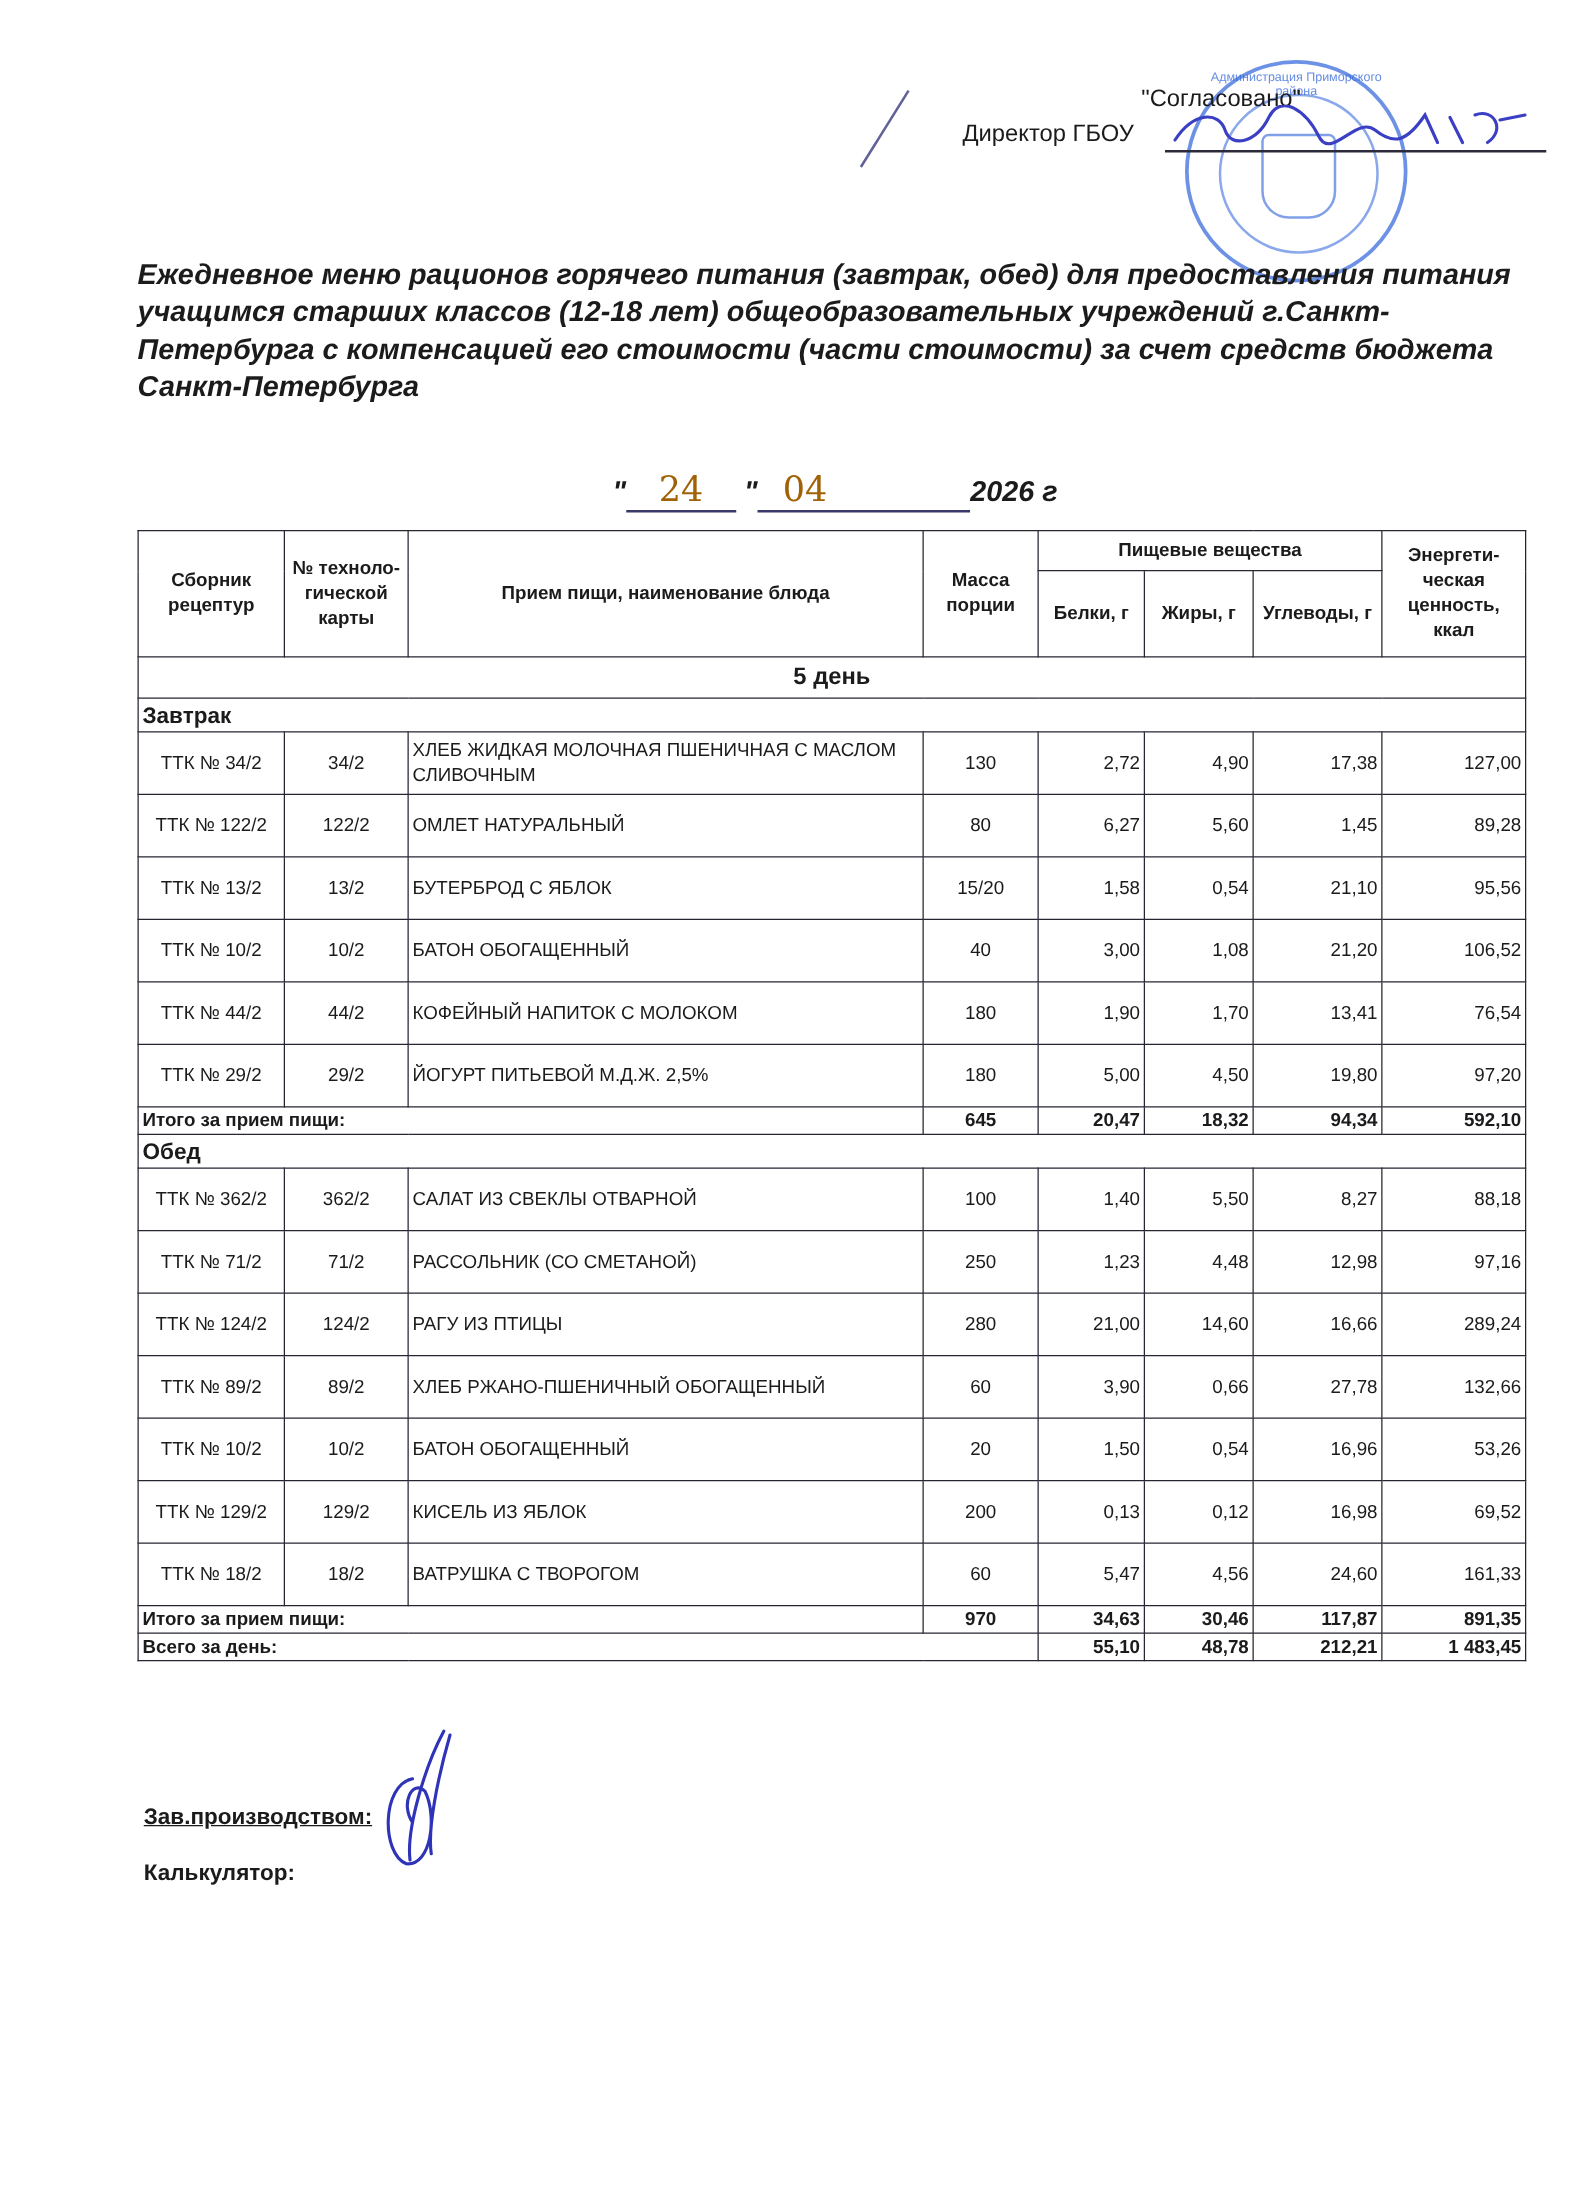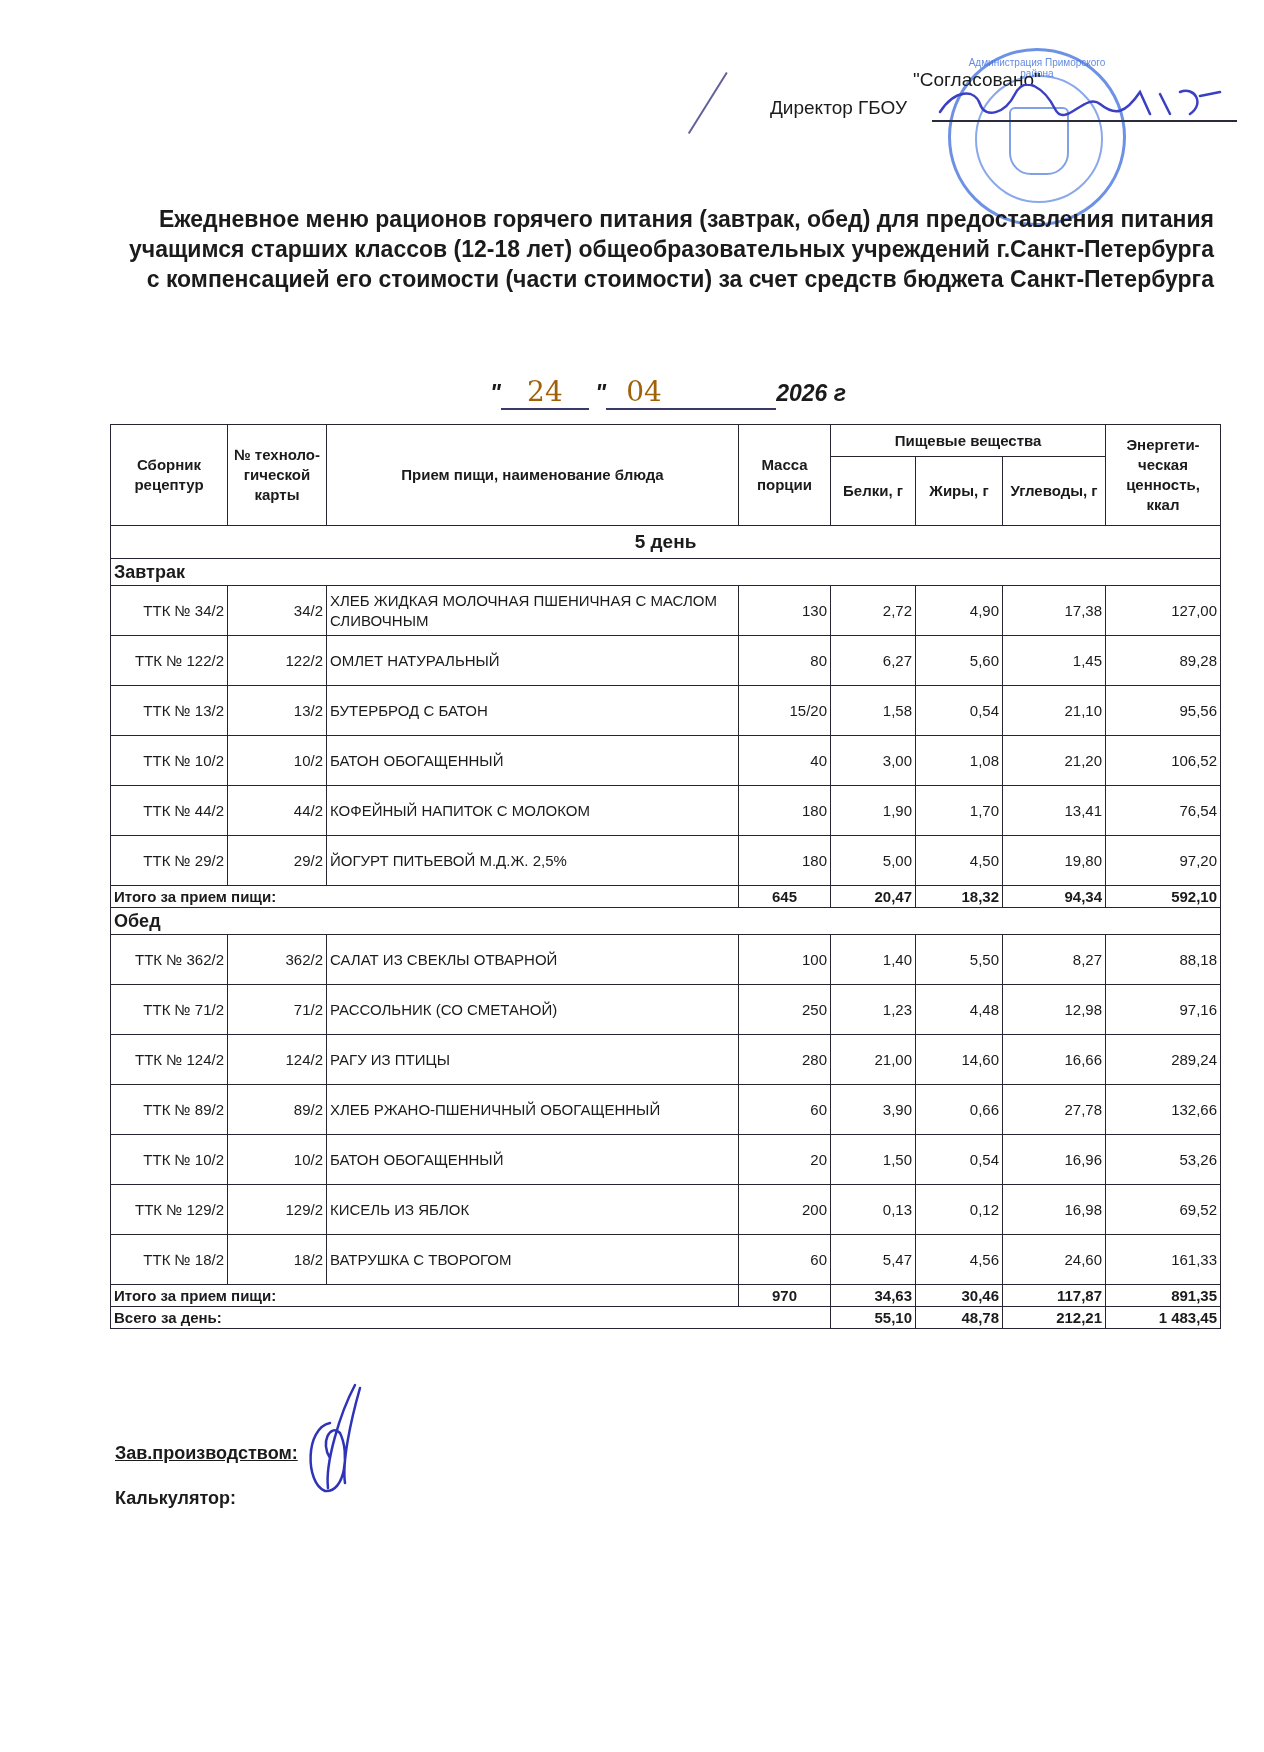--- a/index.html
+++ b/index.html
@@ -10,35 +10,35 @@
   .approval .director { position: absolute; left: 0; top: 28px; white-space: nowrap; }
   .approval .sign-line { position: absolute; left: 162px; top: 52px; width: 305px; border-top: 2px solid #2a2a3a; }
   .slash { position: absolute; left: 726px; top: 72px; width: 2px; height: 72px; background: #3a3a80; transform: rotate(32deg); transform-origin: top left; opacity: .8; }
 
   .stamp { position: absolute; left: 948px; top: 48px; width: 178px; height: 178px; border-radius: 50%; border: 3px solid rgba(60,110,220,.75); box-sizing: border-box; }
   .stamp .inner { position: absolute; left: 24px; top: 24px; width: 124px; height: 124px; border-radius: 50%; border: 2px solid rgba(60,110,220,.6); }
   .stamp .emblem { position: absolute; left: 58px; top: 56px; width: 56px; height: 64px; border: 2px solid rgba(60,110,220,.65); border-radius: 6px 6px 22px 22px; }
   .stamp .ring-text { position: absolute; left: 0; top: 6px; width: 100%; text-align: center; font-size: 10px; color: rgba(60,110,220,.8); }
   .signature { position: absolute; left: 935px; top: 84px; width: 290px; height: 34px; }
 
-  .title { position: absolute; left: 110px; top: 204px; width: 1104px; text-align: right; font-size: 23px; font-weight: bold; line-height: 30px; }
+  .title { position: absolute; left: 110px; top: 204px; width: 1104px; text-align: left; font-size: 23px; font-weight: bold; font-style: italic; line-height: 30px; }
   .date-line { position: absolute; left: 490px; top: 375px; font-size: 23px; font-weight: bold; font-style: italic; white-space: nowrap; }
   .date-line .blank { display: inline-block; border-bottom: 2px solid #3a3a6a; text-align: center; color: #a16207; font-style: normal; font-weight: normal; font-size: 28px; font-family: "DejaVu Serif", serif; }
   .date-line .day { width: 88px; }
   .date-line .month { width: 170px; text-align: left; padding-left: 20px; box-sizing: border-box; }
 
   table.menu { position: absolute; left: 110px; top: 424px; width: 1110px; border-collapse: collapse; table-layout: fixed; font-size: 15px; }
   table.menu td, table.menu th { border: 1.5px solid #262633; padding: 0 3px; }
   .day-row td { height: 32px; text-align: center; font-weight: bold; font-size: 19px; }
   .head th { font-weight: bold; font-size: 15px; line-height: 20px; }
   .head .h1 th { height: 31px; }
   .head .h2 th { height: 68px; }
   .section td { height: 26px; font-weight: bold; font-size: 18px; }
   .dish td { height: 49px; font-size: 15px; }
-  .dish .c-src, .dish .c-card, .dish .c-mass { text-align: right; }
+  .dish .c-src, .dish .c-card, .dish .c-mass { text-align: center; }
   .dish .c-name { text-align: left; line-height: 20px; }
   .dish .num { text-align: right; }
   .total td { height: 21px; font-weight: bold; font-size: 15px; }
   .total .num { text-align: right; }
   .total .c-mass { text-align: center; }
 
   .footer { position: absolute; left: 115px; font-size: 18px; font-weight: bold; }
   .f1 { top: 1443px; text-decoration: underline; }
   .f2 { top: 1488px; }
   .sig2 { position: absolute; left: 300px; top: 1383px; width: 80px; height: 112px; }
@@ -119,21 +119,21 @@
         <td class="c-name">ОМЛЕТ НАТУРАЛЬНЫЙ</td>
         <td class="c-mass">80</td>
         <td class="num">6,27</td>
         <td class="num">5,60</td>
         <td class="num">1,45</td>
         <td class="num">89,28</td>
       </tr>
       <tr class="dish">
         <td class="c-src">ТТК № 13/2</td>
         <td class="c-card">13/2</td>
-        <td class="c-name">БУТЕРБРОД С БАТОН</td>
+        <td class="c-name">БУТЕРБРОД С ЯБЛОК</td>
         <td class="c-mass">15/20</td>
         <td class="num">1,58</td>
         <td class="num">0,54</td>
         <td class="num">21,10</td>
         <td class="num">95,56</td>
       </tr>
       <tr class="dish">
         <td class="c-src">ТТК № 10/2</td>
         <td class="c-card">10/2</td>
         <td class="c-name">БАТОН ОБОГАЩЕННЫЙ</td>

